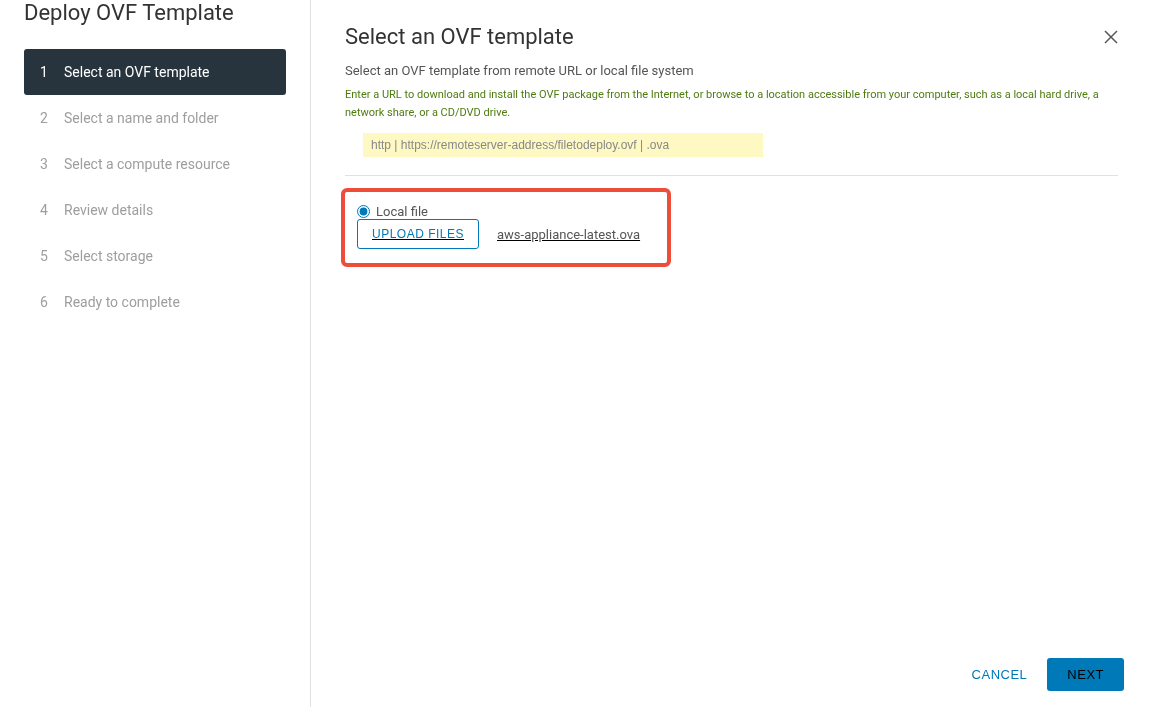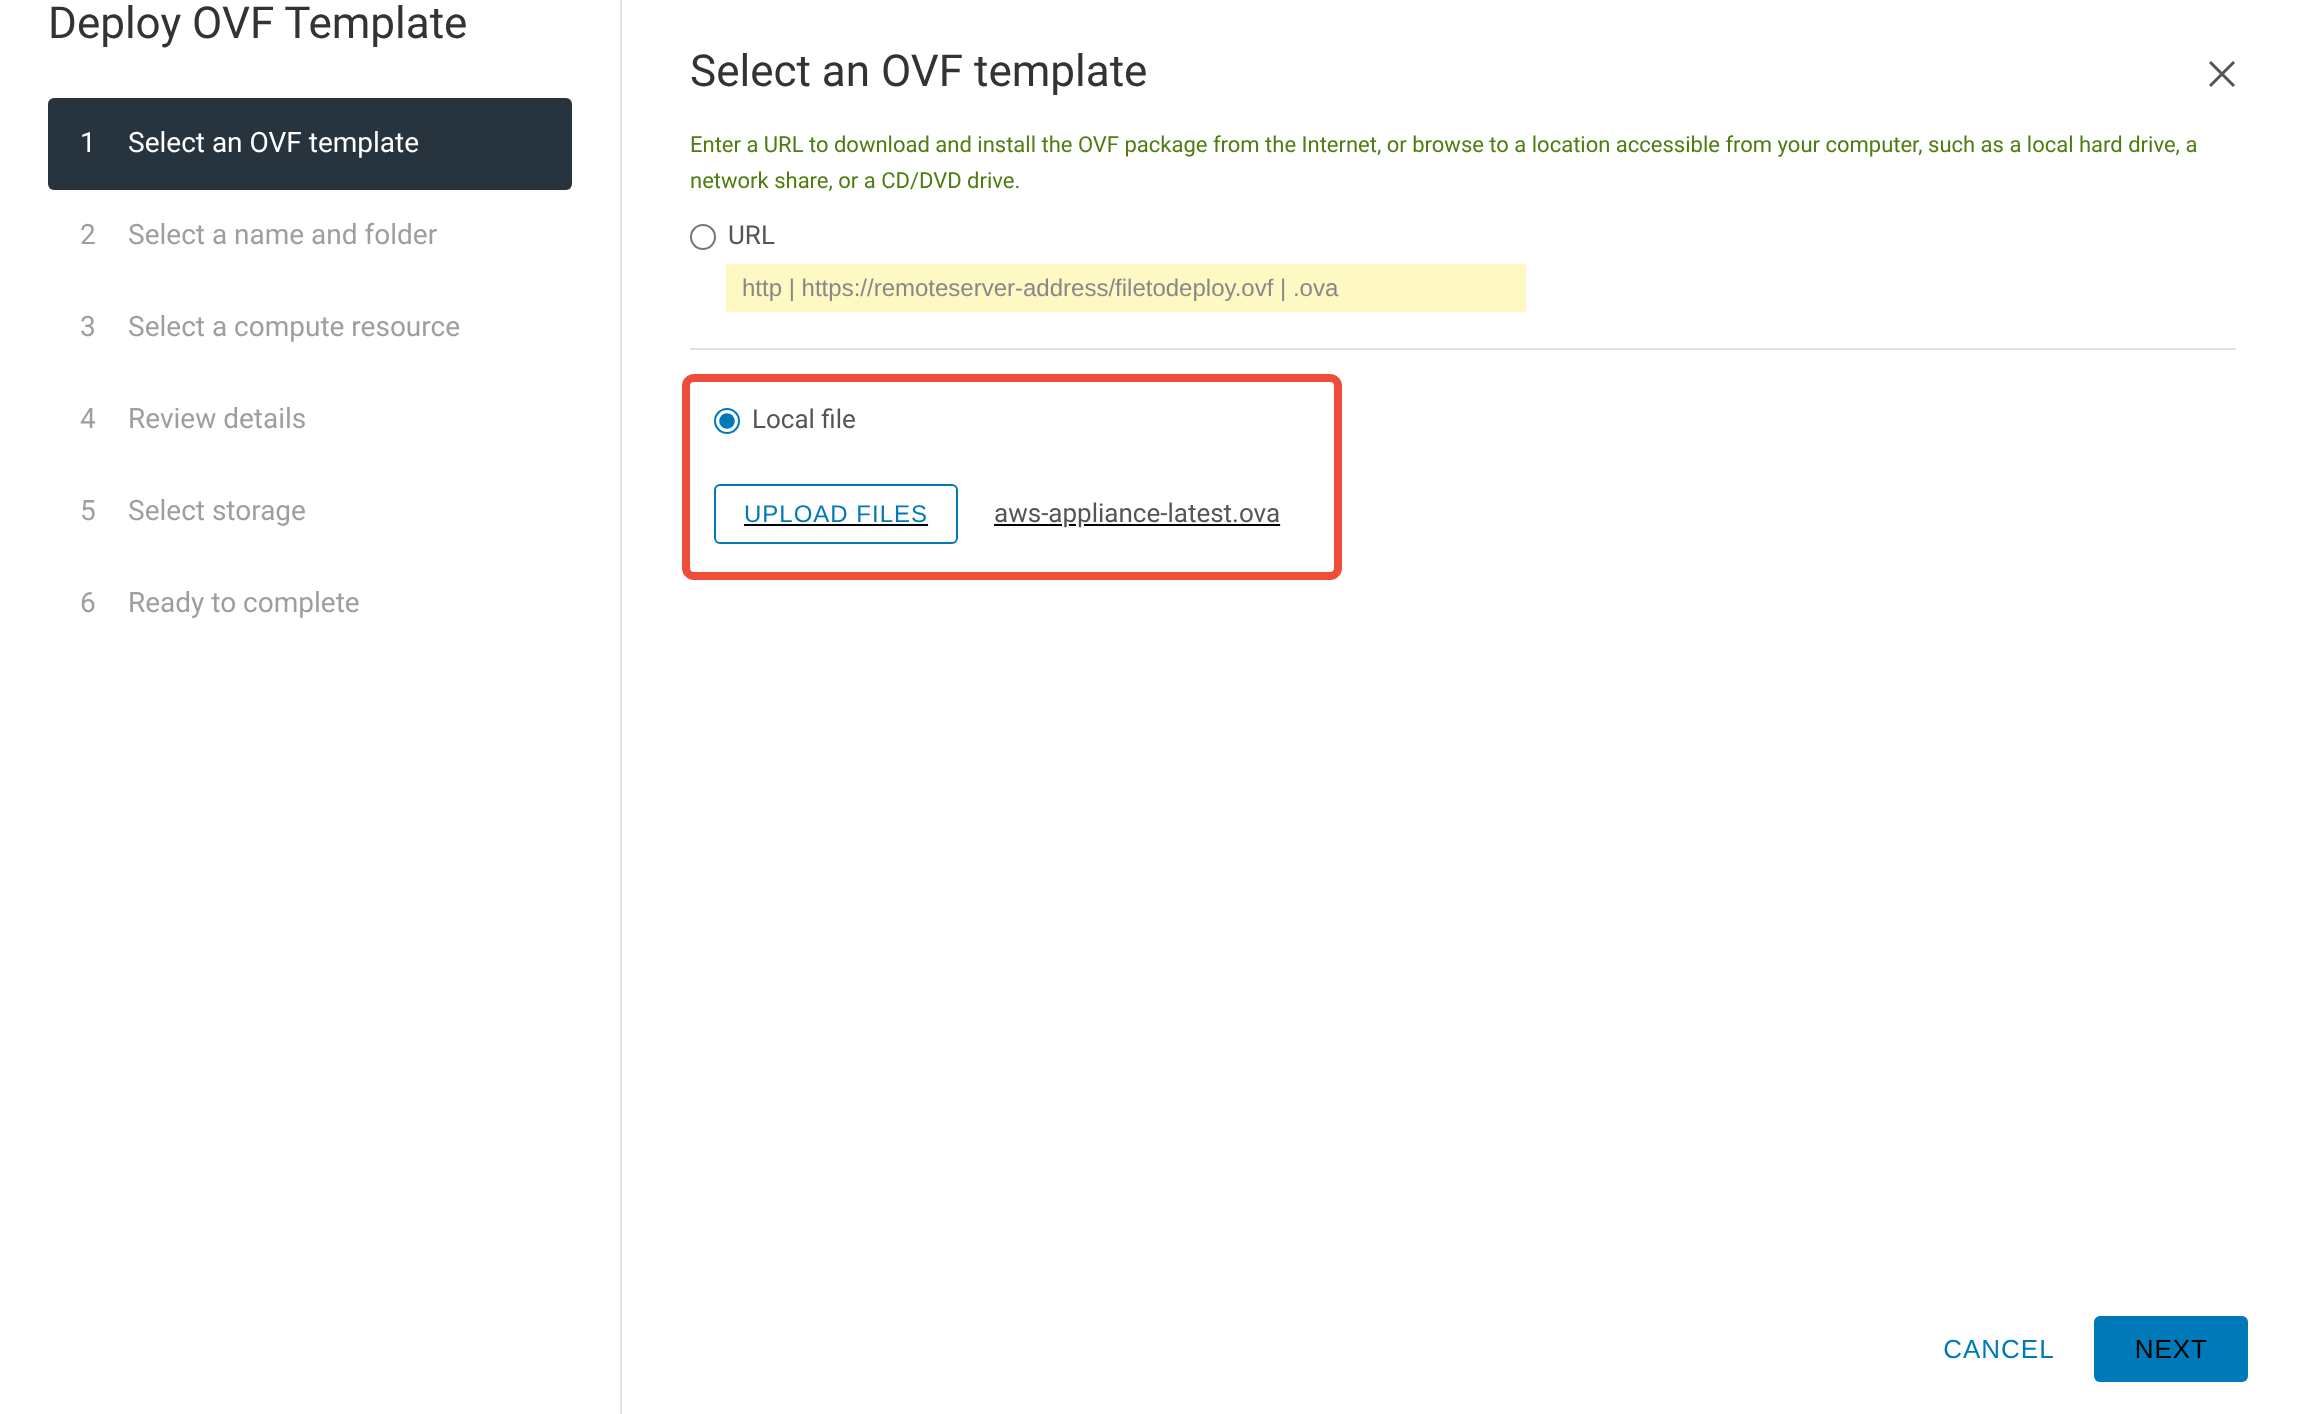--- a/index.html
+++ b/index.html
@@ -119,21 +119,20 @@
       margin-top: 12px;
       width: 330px;
       margin-left: -4px;
     }
     .radio-localfile {
       display: flex;
       align-items: center;
       gap: 4px;
       font-size: 13px;
       color: #555;
-      margin-bottom: 24px;
     }
     .radio-localfile input[type="radio"] {
       accent-color: #0079b8;
       margin-right: 2px;
     }
     .upload-row {
       display: flex;
       align-items: center;
       gap: 18px;
       text-decoration: underline;
@@ -217,26 +216,23 @@
   <div class="main-header">
     <div class="main-title">Select an OVF template</div>
     <div class="close-icon">
       <svg width="14" height="14" viewBox="0 0 14 14" fill="none" stroke="currentColor" stroke-width="1.5">
         <line x1="1" y1="1" x2="13" y2="13"></line>
         <line x1="13" y1="1" x2="1" y2="13"></line>
       </svg>
     </div>
   </div>
   <div class="main-body">
+    <div class="subtitle">Select an OVF template from remote URL or local file system</div>
     <div class="description">Enter a URL to download and install the OVF package from the Internet, or browse to a location accessible from your computer, such as a local hard drive, a network share, or a CD/DVD drive.</div>
 
-    <label class="radio-row">
-      <input type="radio" name="source" style="">
-      <span>URL</span>
-    </label>
     <div class="url-input-wrap">
       <input class="url-input" type="text" disabled="" placeholder="http | https://remoteserver-address/filetodeploy.ovf | .ova" style="">
     </div>
 
     <div class="highlight-box">
       <label class="radio-localfile">
         <input type="radio" name="source" checked="" style="">
         <span>Local file</span>
       </label>
       <div class="upload-row">

